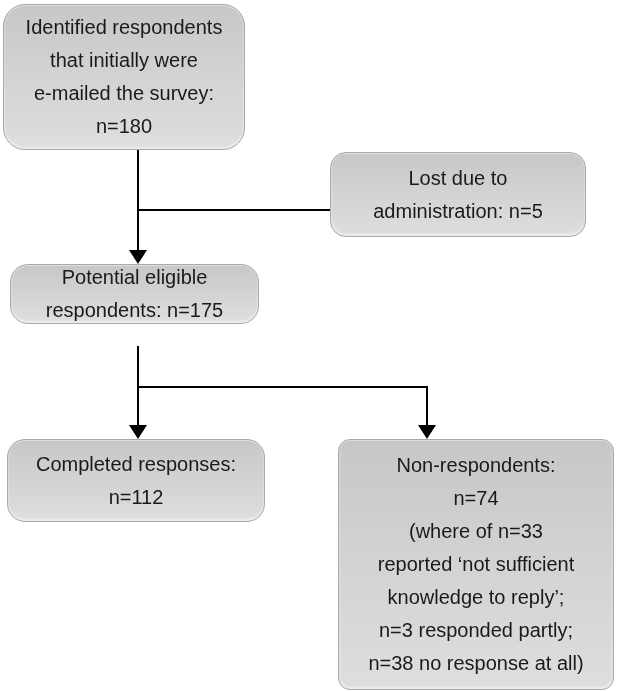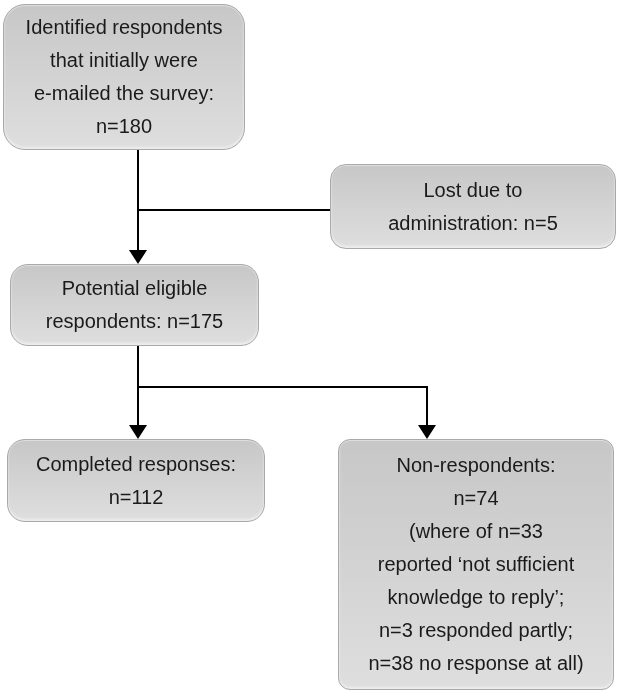--- a/index.html
+++ b/index.html
@@ -26,22 +26,22 @@
     align-items: center;
     justify-content: center;
   }
   .box-text {
     white-space: pre-line;
     text-align: center;
     font-size: 20px;
     line-height: 33px;
   }
   #box-identified      { left: 3px;   top: 4px;   width: 242px; height: 146px; border-radius: 22px; }
-  #box-lost            { left: 330px; top: 164px; width: 286px; height: 85px;  border-radius: 16px; }
-  #box-eligible        { left: 10px;  top: 264px; width: 249px; height: 82px;  border-radius: 18px; }
+  #box-lost            { left: 330px; top: 152px; width: 256px; height: 85px;  border-radius: 16px; }
+  #box-eligible        { left: 10px;  top: 264px; width: 249px; height: 60px;  border-radius: 18px; }
   #box-completed       { left: 7px;   top: 439px; width: 258px; height: 83px;  border-radius: 18px; }
   #box-nonrespondents  { left: 338px; top: 439px; width: 276px; height: 251px; border-radius: 12px; }
 
   .connector-v {
     position: absolute;
     width: 1.5px;
     background: var(--line, #000000);
   }
   .connector-h {
     position: absolute;

